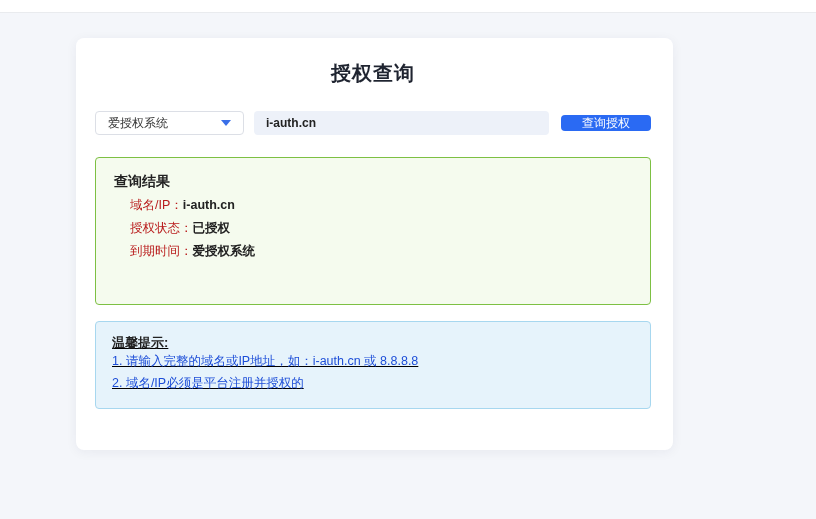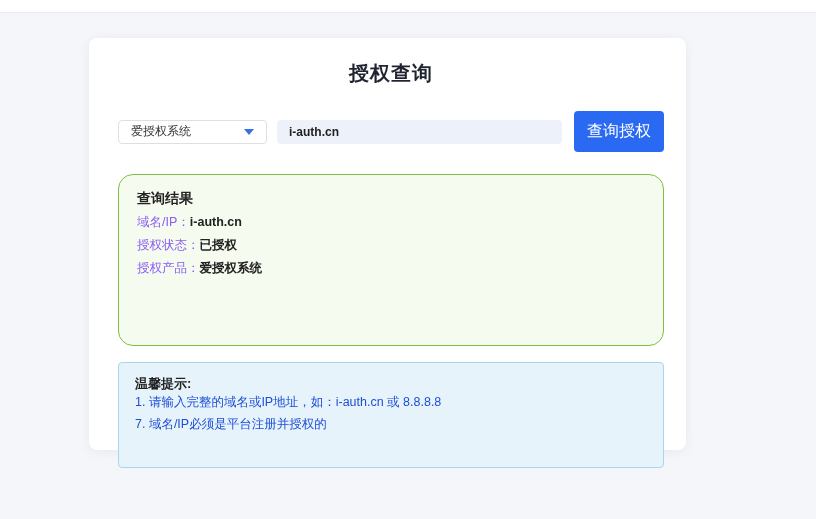--- a/index.html
+++ b/index.html
@@ -10,26 +10,26 @@
     overflow: hidden;
     position: relative;
   }
   .topbar {
     position: absolute; top: 0; left: 0;
     width: 816px; height: 13px;
     background: #ffffff;
     border-bottom: 1px solid #e9ebee;
   }
   .card {
-    position: absolute; left: 89px; top: 38px;
+    position: absolute; left: 76px; top: 38px;
     width: 597px; height: 412px;
     background: #ffffff;
     border-radius: 8px;
     box-shadow: 0 2px 12px rgba(30, 40, 60, 0.06);
-    padding: 24px 22px 22px 29px;
+    padding: 24px 22px 22px 19px;
   }
   .card-title {
     text-align: center;
     font-size: 20px;
     font-weight: bold;
     color: #1f2430;
     letter-spacing: 1px;
     height: 23px;
     line-height: 23px;
   }
@@ -68,59 +68,60 @@
     outline: none;
     border-radius: 4px;
     background: #edf1f9;
     padding: 0 12px;
     font-size: 12px;
     font-weight: bold;
     color: #222222;
     font-family: "Liberation Sans", "DejaVu Sans", sans-serif;
   }
   .query-btn {
-    width: 90px; height: 41px;
+    width: 90px; height: 16px;
     margin-left: 12px;
     border: none;
     border-radius: 4px;
     background: #2a6af3;
     color: #ffffff;
-    font-size: 16px;
+    font-size: 12px;
     cursor: pointer;
     font-family: "Liberation Sans", "DejaVu Sans", sans-serif;
   }
   .result-box {
     margin-top: 22px;
-    height: 172px;
+    height: 148px;
     background: #f5fbee;
     border: 1px solid #7dc043;
-    border-radius: 15px;
+    border-radius: 4px;
     padding: 15px 18px;
   }
   .result-title {
     font-size: 14px;
     font-weight: bold;
     color: #222222;
     line-height: 17px;
   }
   .result-row {
     margin-top: 8px;
     font-size: 12.5px;
     line-height: 15px;
   }
   .result-row:first-of-type { margin-top: 13px; }
-  .result-label { color: #8b5cf6; }
+  .result-label { color: #b91c1c; margin-left: 16px; }
   .result-value { color: #222222; font-weight: bold; }
   .tips-box {
     margin-top: 16px;
-    height: 106px;
+    height: 88px;
     background: #e6f3fb;
     border: 1px solid #a7d7ef;
     border-radius: 4px;
     padding: 12px 16px;
+    text-decoration: underline;
   }
   .tips-title {
     font-size: 13px;
     font-weight: bold;
     color: #222222;
     line-height: 17px;
   }
   .tips-line {
     font-size: 12.5px;
     color: #1d4ed8;
@@ -148,23 +149,23 @@
 
   <div class="result-box">
     <div class="result-title">查询结果</div>
     <div class="result-row">
       <span class="result-label">域名/IP：</span><span class="result-value">i-auth.cn</span>
     </div>
     <div class="result-row">
       <span class="result-label">授权状态：</span><span class="result-value">已授权</span>
     </div>
     <div class="result-row">
-      <span class="result-label">授权产品：</span><span class="result-value">爱授权系统</span>
+      <span class="result-label">到期时间：</span><span class="result-value">爱授权系统</span>
     </div>
   </div>
 
   <div class="tips-box">
     <div class="tips-title">温馨提示:</div>
     <div class="tips-line">1. 请输入完整的域名或IP地址，如：i-auth.cn 或 8.8.8.8</div>
-    <div class="tips-line">7. 域名/IP必须是平台注册并授权的</div>
+    <div class="tips-line">2. 域名/IP必须是平台注册并授权的</div>
   </div>
 
 </div>
 
 </body></html>

